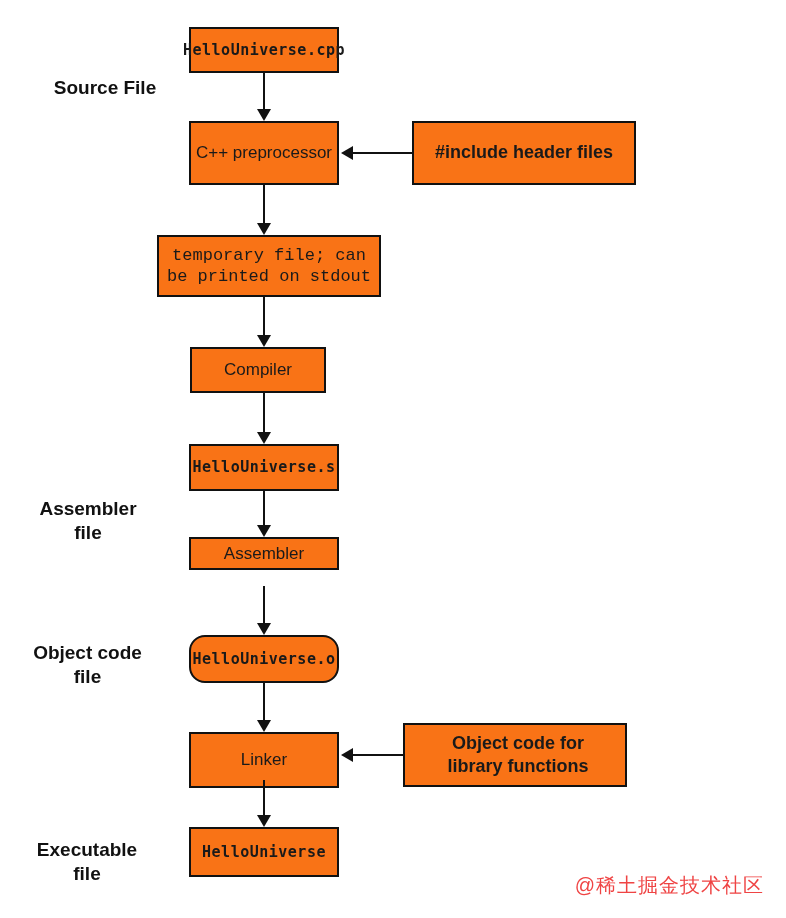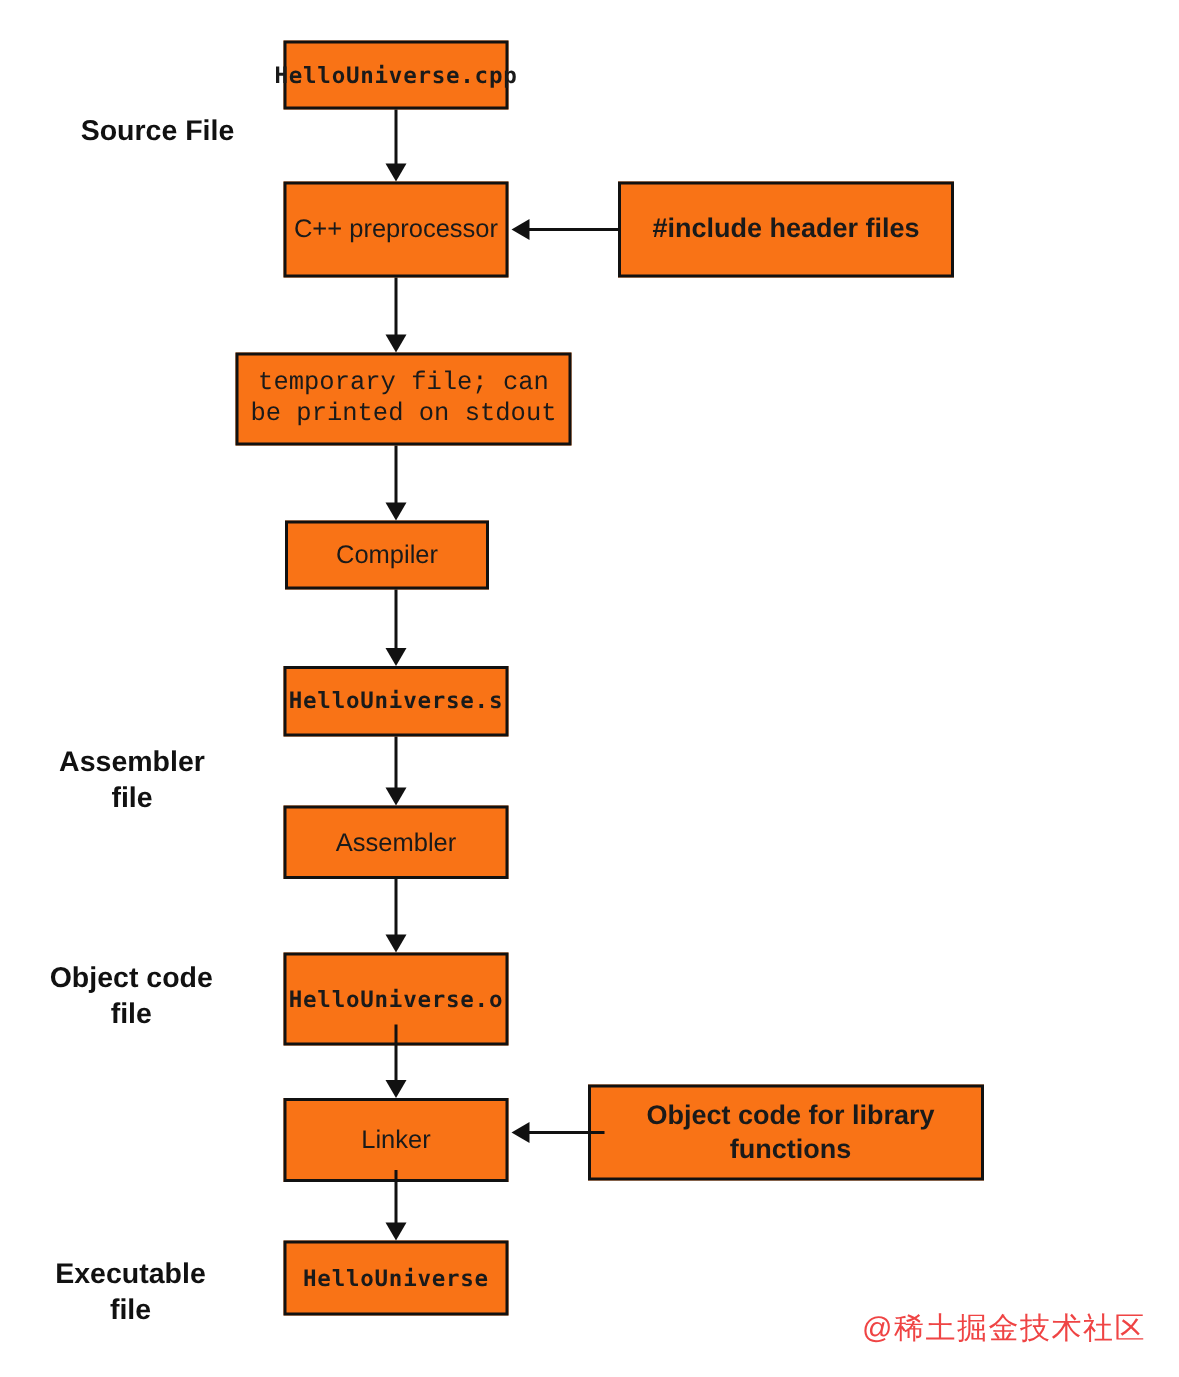--- a/index.html
+++ b/index.html
@@ -86,31 +86,31 @@
   <div class="node file-node" style="left:189px; top:27px; width:150px; height:46px;">HelloUniverse.cpp</div>
 
   <div class="node" style="left:189px; top:121px; width:150px; height:64px;">C++ preprocessor</div>
 
   <div class="node" style="left:157px; top:235px; width:224px; height:62px;font-family:Liberation Mono, monospace;">temporary file; can be printed on stdout</div>
 
   <div class="node" style="left:190px; top:347px; width:136px; height:46px;">Compiler</div>
 
   <div class="node file-node" style="left:189px; top:444px; width:150px; height:47px;">HelloUniverse.s</div>
 
-  <div class="node" style="left:189px; top:537px; width:150px; height:49px;">Assembler</div>
+  <div class="node" style="left:189px; top:537px; width:150px; height:33px;">Assembler</div>
 
-  <div class="node file-node" style="left:189px; top:635px; width:150px; height:62px;">HelloUniverse.o</div>
+  <div class="node file-node" style="left:189px; top:635px; width:150px; height:48px;border-radius:16px;">HelloUniverse.o</div>
 
   <div class="node" style="left:189px; top:732px; width:150px; height:56px;">Linker</div>
 
   <div class="node file-node" style="left:189px; top:827px; width:150px; height:50px;">HelloUniverse</div>
 
   <div class="node annotation-node" style="left:412px; top:121px; width:224px; height:64px;">#include header files</div>
 
-  <div class="node annotation-node" style="left:392px; top:723px; width:264px; height:64px;padding-left:20px;">Object code for library functions</div>
+  <div class="node annotation-node" style="left:403px; top:723px; width:224px; height:64px;padding-left:20px;">Object code for library functions</div>
 
   <div class="varrow" style="left:257px; top:73px;  height:48px;">
       <div class="shaft"></div>
       <div class="head"></div>
     </div>
   <div class="varrow" style="left:257px; top:185px; height:50px;">
       <div class="shaft"></div>
       <div class="head"></div>
     </div>
   <div class="varrow" style="left:257px; top:297px; height:50px;">

